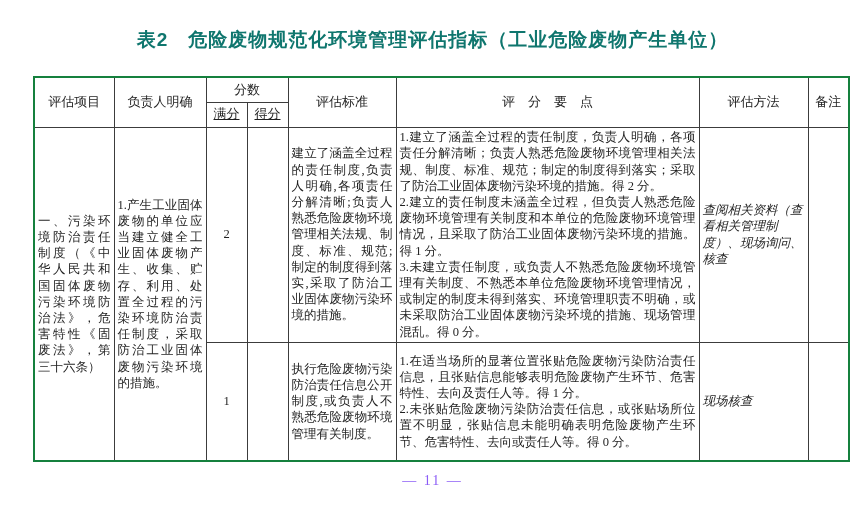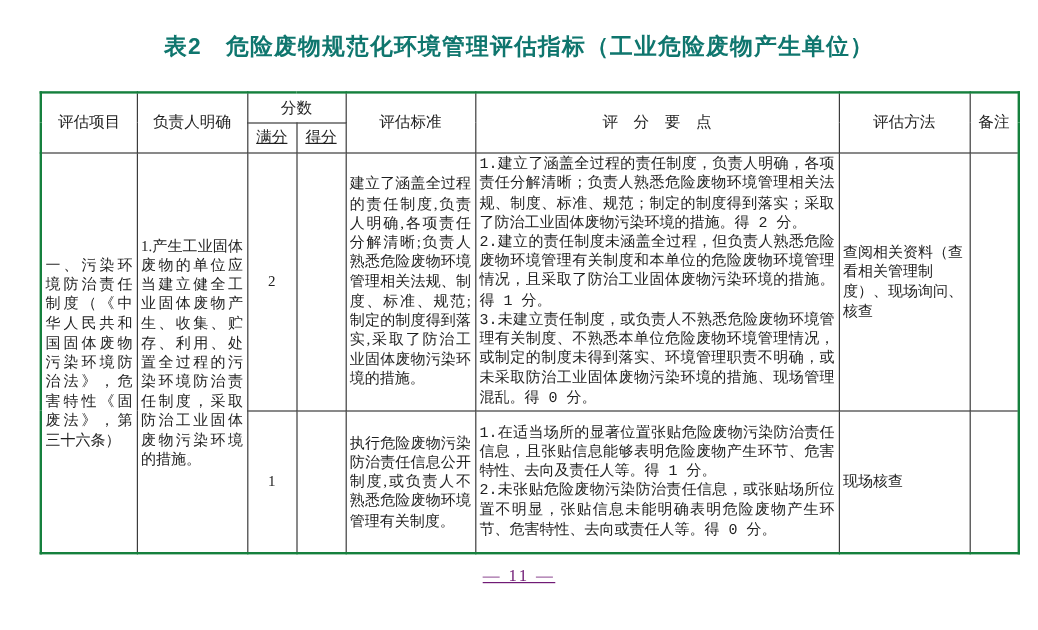--- a/index.html
+++ b/index.html
@@ -52,32 +52,30 @@
     text-justify: inter-character;
   }
   td.c-score { text-align: center; font-size: 13px; }
   td.c-points {
     text-align: justify;
     text-justify: inter-character;
     white-space: pre-line;
     vertical-align: middle;
     line-height: 16px;
     padding: 2px 4px;
-    font-family: Liberation Mono, monospace;
   }
-  td.c-method { text-align: left; }
+  td.c-method { text-align: left; font-style: italic; }
   tr.row-1 > td { height: 215px; }
   tr.row-2 > td { height: 119px; }
   .page-number {
     margin-top: 11px;
     text-align: center;
     font-size: 14px;
     letter-spacing: 2px;
-    color: #701a75;
-    text-decoration: underline;
+    color: #8b5cf6;
   }
 </style>
 </head>
 <body>
 
 <div class="doc-title">表2　危险废物规范化环境管理评估指标（工业危险废物产生单位）</div>
 
 <table class="eval-table">
   <colgroup>
     <col style="width:80px">

